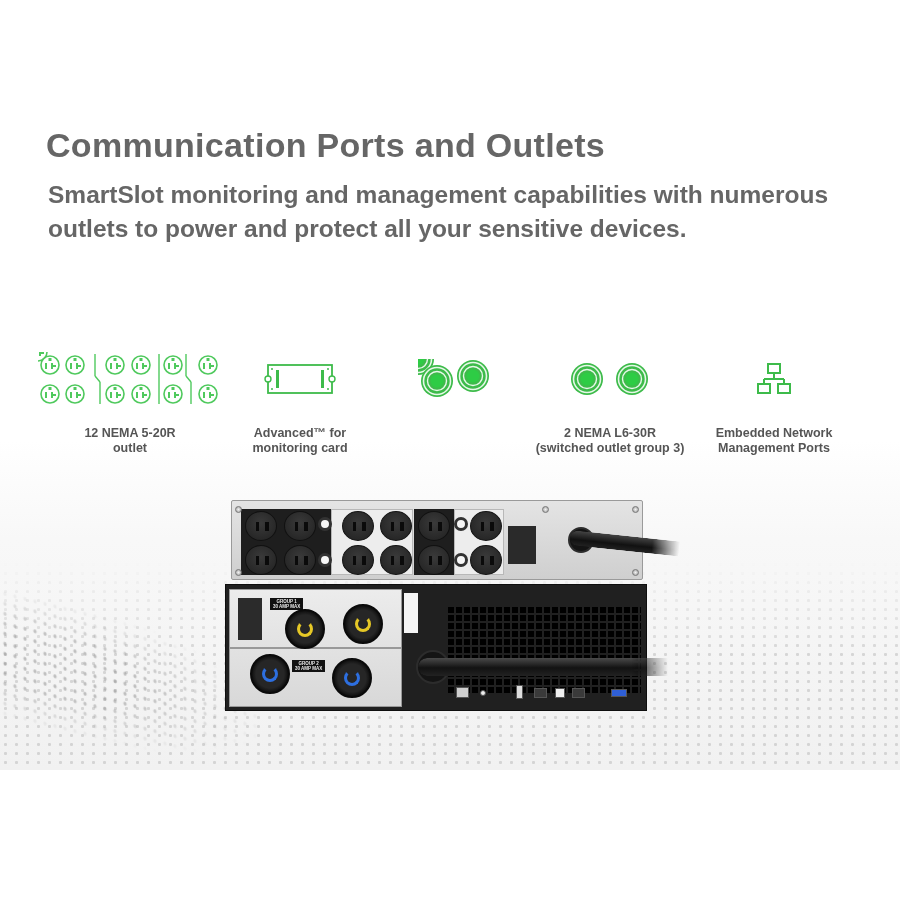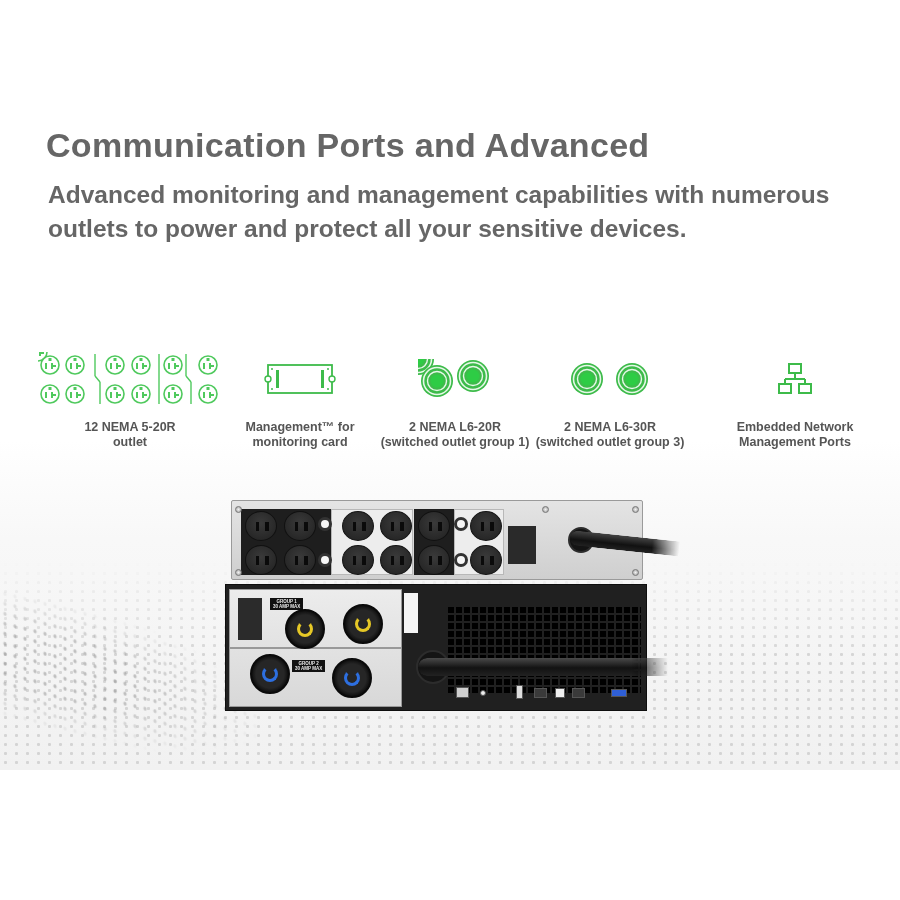--- a/index.html
+++ b/index.html
@@ -34,27 +34,27 @@
     white-space: nowrap;
   }
   .subtitle {
     position: absolute; left: 48px; top: 178px; width: 840px;
     font-size: 24.5px; font-weight: bold; color: #666666; line-height: 34px;
   }
 
   .feature { position: absolute; top: 350px; text-align: center; }
   .feature .icon-wrap { height: 58px; display: flex; align-items: center; justify-content: center; }
   .feature .label {
-    font-size: 12.5px; font-weight: bold; color: #555555; line-height: 15px; margin-top: 12px;
+    font-size: 12.5px; font-weight: bold; color: #555555; line-height: 15px; margin-top: 18px;
   }
   .f1 { left: 30px; width: 200px; }
   .f2 { left: 240px; width: 120px; }
   .f3 { left: 370px; width: 170px; }
   .f4 { left: 525px; width: 170px; }
-  .f5 { left: 725px; width: 140px; }
+  .f5 { left: 704px; width: 140px; }
 
   
   .unit-top {
     position: absolute; left: 231px; top: 500px; width: 412px; height: 80px;
     background: linear-gradient(180deg, #e4e4e4, #cfcfcf);
     border: 1px solid #9a9a9a; border-radius: 2px;
   }
   .panel-dark { position: absolute; background: #1e1e1e; }
   .panel-light { position: absolute; background: #ededed; border: 1px solid #b8b8b8; }
   .nema {
@@ -121,22 +121,22 @@
   .warning-lbl { position: absolute; left: 178px; top: 8px; width: 14px; height: 40px; background: #f4f4f4; }
   .port { position: absolute; background: #3a3a3a; border: 1px solid #555; }
 </style>
 </head>
 <body>
 
 <div class="bg-band"></div>
 <div class="dots"></div>
 <div class="dots-wave"></div>
 
-<h1 class="title">Communication Ports and Advanced</h1>
-<p class="subtitle">Advanced monitoring and management capabilities with numerous outlets to power and protect all your sensitive devices.</p>
+<h1 class="title">Communication Ports and Outlets</h1>
+<p class="subtitle">SmartSlot monitoring and management capabilities with numerous outlets to power and protect all your sensitive devices.</p>
 
 <div class="feature f1">
   <div class="icon-wrap">
     <svg width="185" height="55" viewBox="0 0 185 55">
       <g fill="none" stroke="#4fc95d" stroke-width="1.4">
         <line x1="57" y1="2" x2="57" y2="24"></line>
           <line x1="57" y1="24" x2="62" y2="30"></line>
           <line x1="62" y1="30" x2="62" y2="52"></line>
         <line x1="121" y1="2" x2="121" y2="52"></line>
         <line x1="148" y1="2" x2="148" y2="24"></line>
@@ -178,41 +178,37 @@
       <rect x="57" y="8" width="3" height="18" fill="#3dbb4a"></rect>
       <circle cx="4" cy="17" r="3" fill="#fff" stroke="#3dbb4a" stroke-width="1.4"></circle>
       <circle cx="68" cy="17" r="3" fill="#fff" stroke="#3dbb4a" stroke-width="1.4"></circle>
       <circle cx="8" cy="7" r="1" fill="#3dbb4a"></circle>
         <circle cx="64" cy="7" r="1" fill="#3dbb4a"></circle>
       <circle cx="8" cy="27" r="1" fill="#3dbb4a"></circle>
         <circle cx="64" cy="27" r="1" fill="#3dbb4a"></circle>
     </svg>
   </div>
   <div class="label">
-    <div>Management™ for</div>
+    <div>Advanced™ for</div>
     <div>monitoring card</div>
   </div>
 </div>
 
 <div class="feature f3">
   <div class="icon-wrap">
     <svg width="74" height="40" viewBox="0 0 74 40">
       <g id="tl">
         <circle cx="0" cy="0" r="16" fill="#3dbb4a"></circle>
         <circle cx="0" cy="0" r="13.5" fill="none" stroke="#e6f7e8" stroke-width="1.6"></circle>
         <circle cx="0" cy="0" r="9.5" fill="none" stroke="#e6f7e8" stroke-width="1.4"></circle>
         <circle cx="0" cy="0" r="6.5" fill="#2ecc45"></circle>
       </g>
       <use href="#tl" x="19" y="22"></use>
       <use href="#tl" x="55" y="17"></use>
     </svg>
-  </div>
-  <div class="label">
-    <div>2 NEMA L6-20R</div>
-    <div>(switched outlet group 1)</div>
   </div>
 </div>
 
 <div class="feature f4">
   <div class="icon-wrap">
     <svg width="84" height="40" viewBox="0 0 84 40">
       <use href="#tl" x="19" y="20"></use>
       <use href="#tl" x="64" y="20"></use>
     </svg>
   </div>

